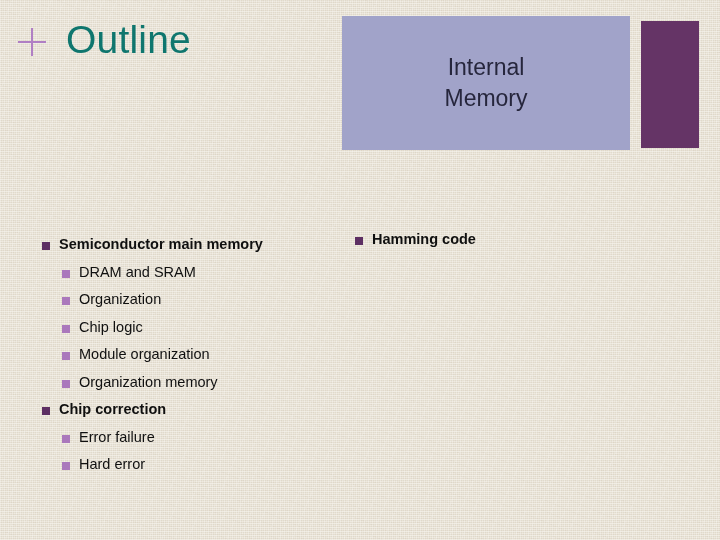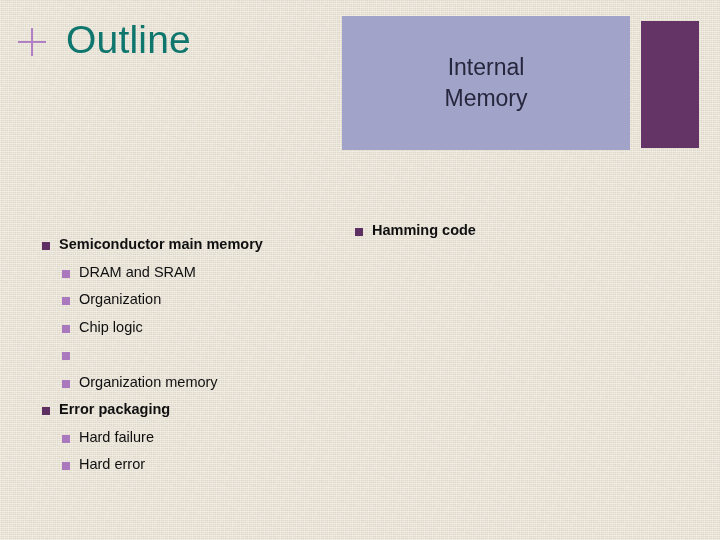--- a/index.html
+++ b/index.html
@@ -168,21 +168,21 @@
   }
   .outline-row.level-1 .outline-label {
     font-weight: bold;
     font-size: 14.5px;
   }
 
   
   #right-column {
     position: absolute;
     left: 355px;
-    top: 221px;
+    top: 230px;
     width: 250px;
   }
   #right-column .outline-row {
     height: 27.5px;
   }
   #right-column .outline-label {
     font-weight: bold;
   }
 </style>
 </head>
@@ -215,32 +215,33 @@
       <div class="outline-row level-2">
         <span class="bullet level-2"></span>
         <span class="outline-label">Organization</span>
       </div>
       <div class="outline-row level-2">
         <span class="bullet level-2"></span>
         <span class="outline-label">Chip logic</span>
       </div>
       <div class="outline-row level-2">
         <span class="bullet level-2"></span>
+        <span class="outline-label">Module organization</span>
       </div>
       <div class="outline-row level-2">
         <span class="bullet level-2"></span>
         <span class="outline-label">Organization memory</span>
       </div>
       <div class="outline-row level-1">
         <span class="bullet level-1"></span>
-        <span class="outline-label">Error packaging</span>
-      </div>
-      <div class="outline-row level-2">
-        <span class="bullet level-2"></span>
-        <span class="outline-label">Hard failure</span>
+        <span class="outline-label">Chip correction</span>
+      </div>
+      <div class="outline-row level-2">
+        <span class="bullet level-2"></span>
+        <span class="outline-label">Error failure</span>
       </div>
       <div class="outline-row level-2">
         <span class="bullet level-2"></span>
         <span class="outline-label">Hard error</span>
       </div>
     </div>
 
   <div id="right-column">
       <div class="outline-row level-1">
         <span class="bullet level-1"></span>

